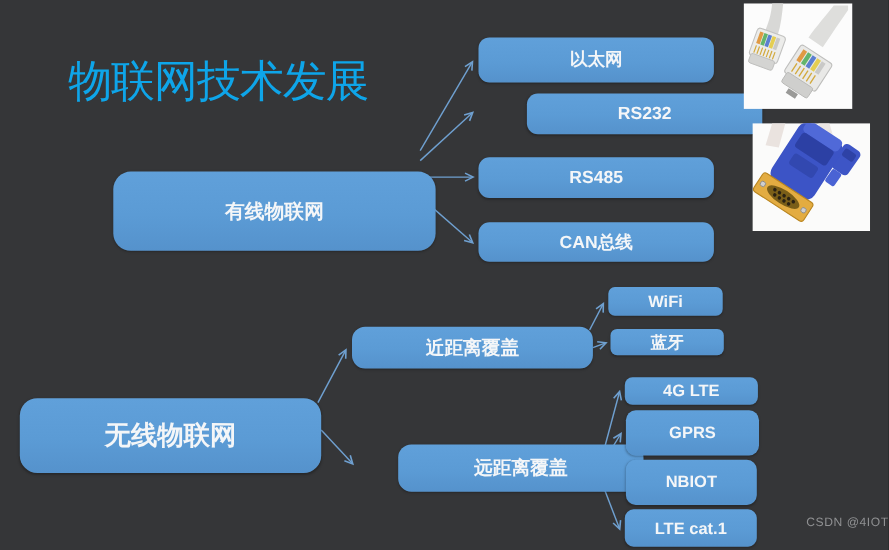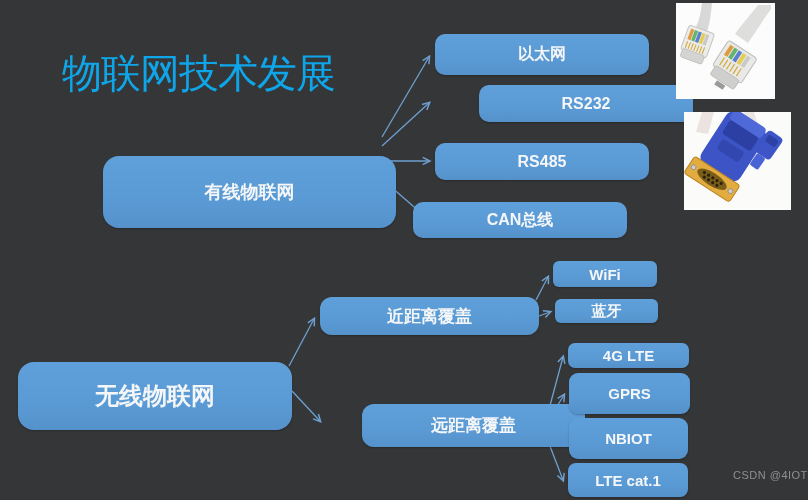--- a/index.html
+++ b/index.html
@@ -83,21 +83,21 @@
       <line x1="548" y1="421" x2="564" y2="395" marker-end="url(#ah)"></line>
       <line x1="548" y1="431" x2="564" y2="438" marker-end="url(#ah)"></line>
       <line x1="548" y1="441" x2="563" y2="480" marker-end="url(#ah)"></line>
     </g>
   </svg>
 
   <div class="node" style="left:103px; top:125px; width:293px; height:72px; border-radius:16px; font-size:18px;margin-top:31px;">有线物联网</div>
   <div class="node" style="left:435px; top:34px; width:214px; height:41px; border-radius:10px; font-size:16px;">以太网</div>
   <div class="node" style="left:435px; top:85px; width:214px; height:37px; border-radius:10px; font-size:16px;margin-left:44px;">RS232</div>
   <div class="node" style="left:435px; top:143px; width:214px; height:37px; border-radius:10px; font-size:16px;">RS485</div>
-  <div class="node" style="left:413px; top:202px; width:214px; height:36px; border-radius:10px; font-size:16px;">CAN总线</div>
+  <div class="node" style="left:435px; top:202px; width:214px; height:36px; border-radius:10px; font-size:16px;">CAN总线</div>
 
   <div class="node" style="left:18px; top:362px; width:274px; height:68px; border-radius:16px; font-size:24px;">无线物联网</div>
   <div class="node" style="left:320px; top:297px; width:219px; height:38px; border-radius:12px; font-size:17px;">近距离覆盖</div>
   <div class="node" style="left:553px; top:261px; width:104px; height:26px; border-radius:6px; font-size:15px;">WiFi</div>
   <div class="node" style="left:555px; top:299px; width:103px; height:24px; border-radius:6px; font-size:15px;">蓝牙</div>
   <div class="node" style="left:325px; top:404px; width:223px; height:43px; border-radius:12px; font-size:17px;margin-left:37px;">远距离覆盖</div>
   <div class="node" style="left:568px; top:343px; width:121px; height:25px; border-radius:7px; font-size:15px;">4G LTE</div>
   <div class="node" style="left:569px; top:373px; width:121px; height:41px; border-radius:9px; font-size:15px;">GPRS</div>
   <div class="node" style="left:569px; top:418px; width:119px; height:41px; border-radius:9px; font-size:15px;">NBIOT</div>
   <div class="node" style="left:568px; top:463px; width:120px; height:34px; border-radius:8px; font-size:15px;">LTE cat.1</div>

